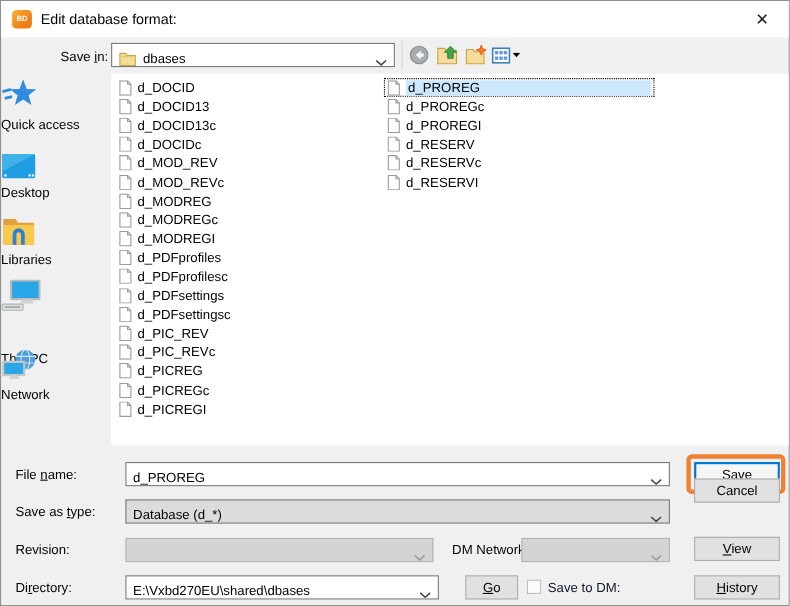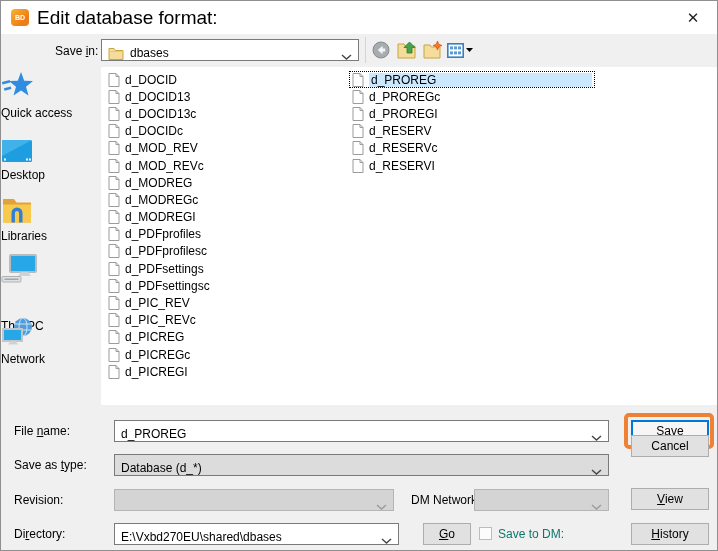--- a/index.html
+++ b/index.html
@@ -19,21 +19,21 @@
     position: absolute; left:0; top:0; width:100%; height:33px;
     background:#fff; display:flex; align-items:center; padding-left:10px;
   }
   .app-badge {
     width:18px; height:17px; border-radius:4px;
     background: linear-gradient(135deg,#f9b233 0%, #ef7d15 70%);
     color:#fff; font-size:7px; font-weight:bold;
     display:flex; align-items:center; justify-content:center;
     margin-right:8px;
   }
-  .win-title { font-size:19px; }
+  .win-title { font-size:13px; }
   .close-btn {
     position:absolute; right:14px; top:7px; width:20px; height:20px;
     display:flex; align-items:center; justify-content:center;
     font-size:15px; color:#222; cursor:pointer;
   }
   
   .label { position:absolute; height:22px; line-height:22px; }
   .u { text-decoration: underline; }
   .combo {
     position:absolute; height:22px; background:#fff;
@@ -64,21 +64,21 @@
   .fcol.c2 { left:248px; }
   .frow {
     height:17.2px; display:flex; align-items:center; gap:5px;
     border:1px dotted transparent; padding:0 2px; cursor:pointer;
     white-space:nowrap;
   }
   .frow svg { flex:0 0 auto; }
   .frow.selected { border:1px dotted #000; width:246px; }
   .frow.selected .fname { flex:1; background:#cce8ff; padding-left:2px; }
   
-  .dim { color:#0f766e; }
+  .dim { color:#0f172a; }
   .btn {
     position:absolute; width:78px; height:22px;
     background:#e1e1e1; border:1px solid #adadad;
     display:flex; align-items:center; justify-content:center;
     font-size:12px; cursor:pointer;
   }
   .btn.default { border:2px solid #0078d7; background:#f6f6f6; }
   .orange-ring {
     position:absolute; left:623px; top:412px; width:90px; height:36px;
     border:4px solid #ee8133; border-radius:5px; pointer-events:none;

